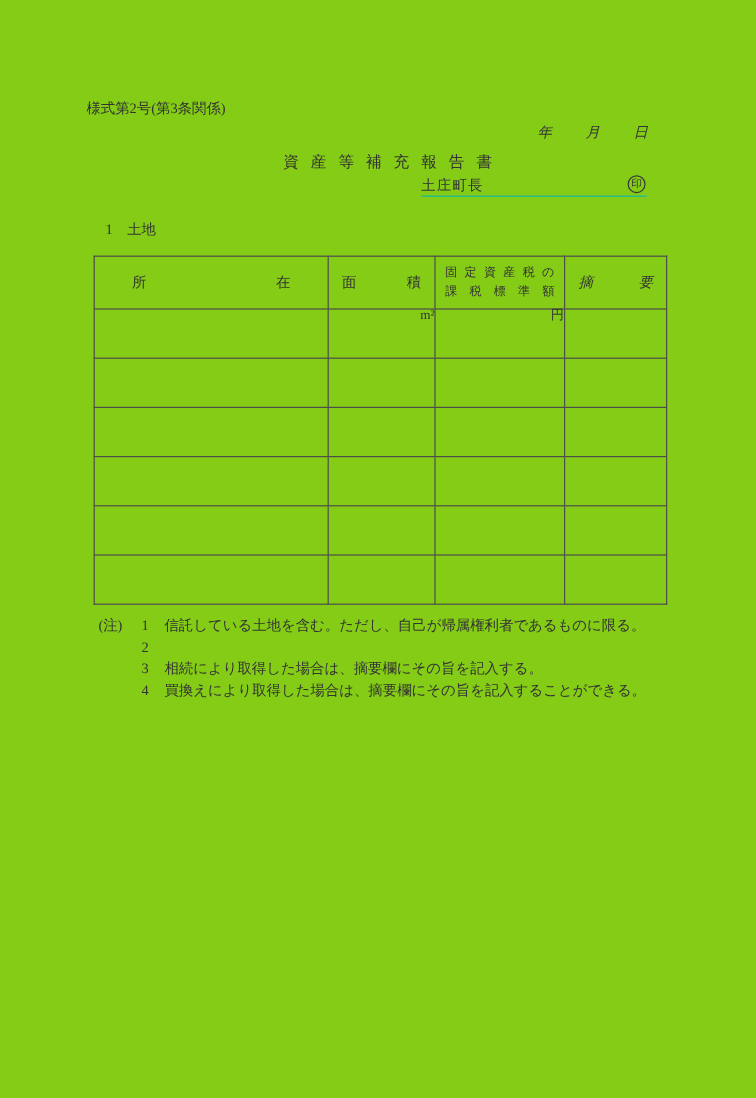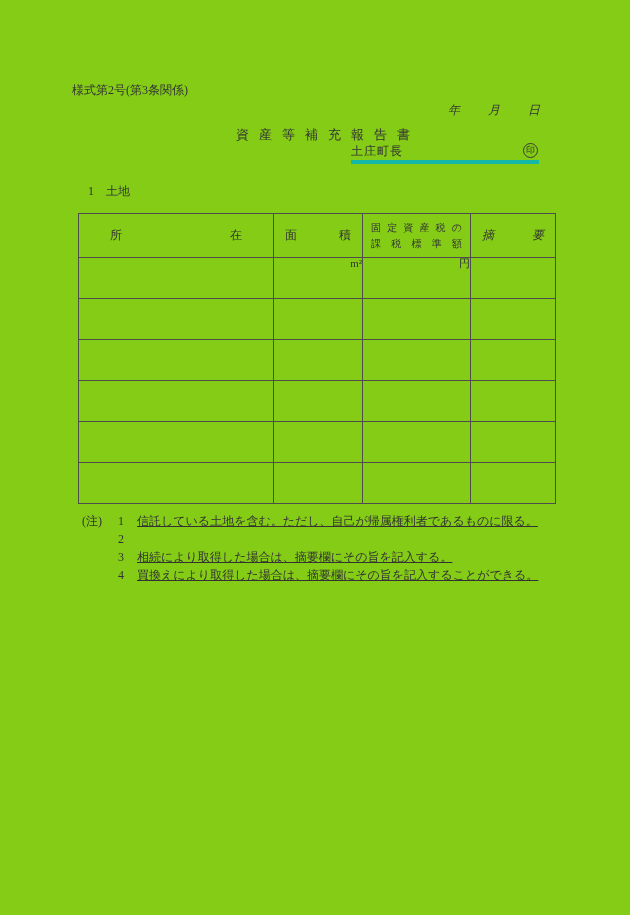--- a/index.html
+++ b/index.html
@@ -45,21 +45,21 @@
     padding-left: 26px;
     line-height: 1;
   }
 
   .addressee {
     position: absolute;
     left: 351px;
     top: 143px;
     width: 188px;
     height: 21px;
-    border-bottom: 4px solid #14b8a6;
+    border-bottom: 1px solid #14b8a6;
   }
   .addressee-name {
     position: absolute;
     left: 0;
     bottom: 3px;
     font-size: 12px;
     letter-spacing: 1px;
     line-height: 1;
   }
   .seal {
@@ -131,21 +131,21 @@
     position: absolute;
     left: 82px;
     top: 512px;
     width: 480px;
     font-size: 12px;
     line-height: 18px;
   }
   .note-row { display: flex; }
   .note-label { width: 36px; flex: 0 0 36px; }
   .note-num   { width: 19px; flex: 0 0 19px; }
-  .note-text  { flex: 1; white-space: nowrap; text-decoration: underline; }
+  .note-text  { flex: 1; white-space: nowrap; }
 </style>
 </head>
 <body>
 
 <div class="page">
 
   <div class="form-number">様式第2号(第3条関係)</div>
 
   <div class="date-line"><span class="date-part">年</span><span class="gap"></span><span class="date-part">月</span><span class="gap"></span><span class="date-part">日</span></div>
 

